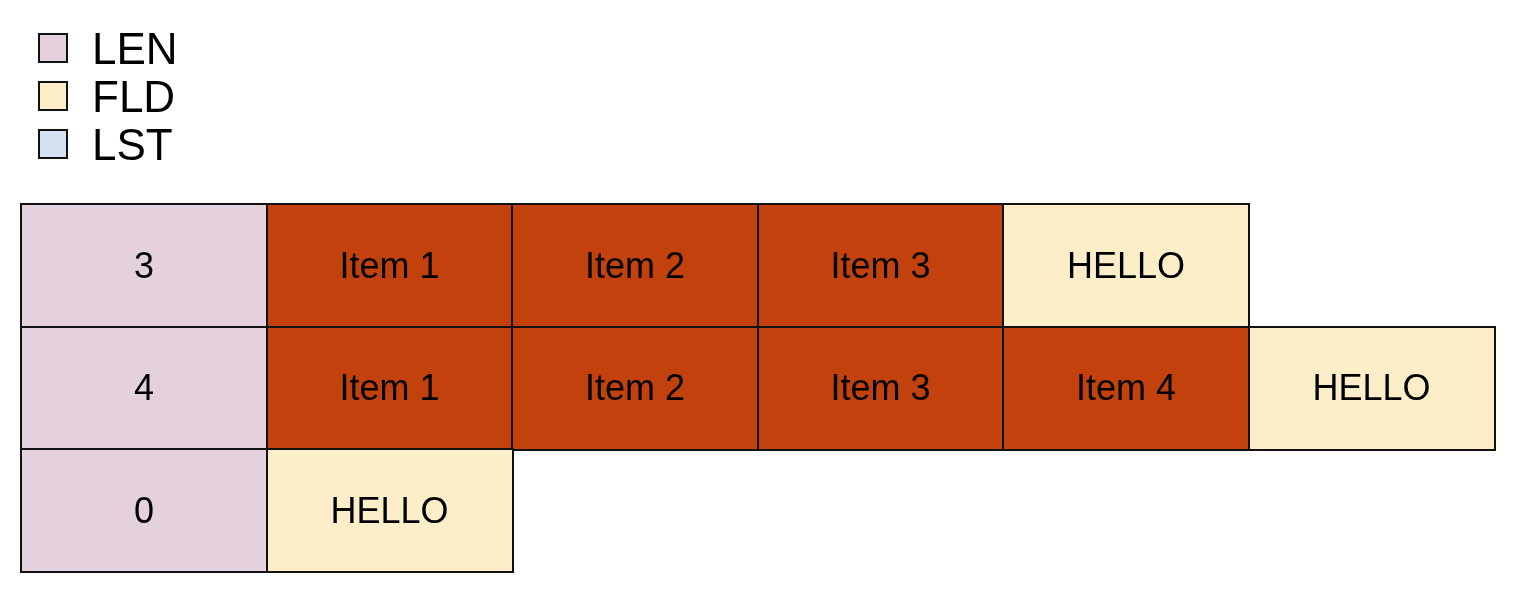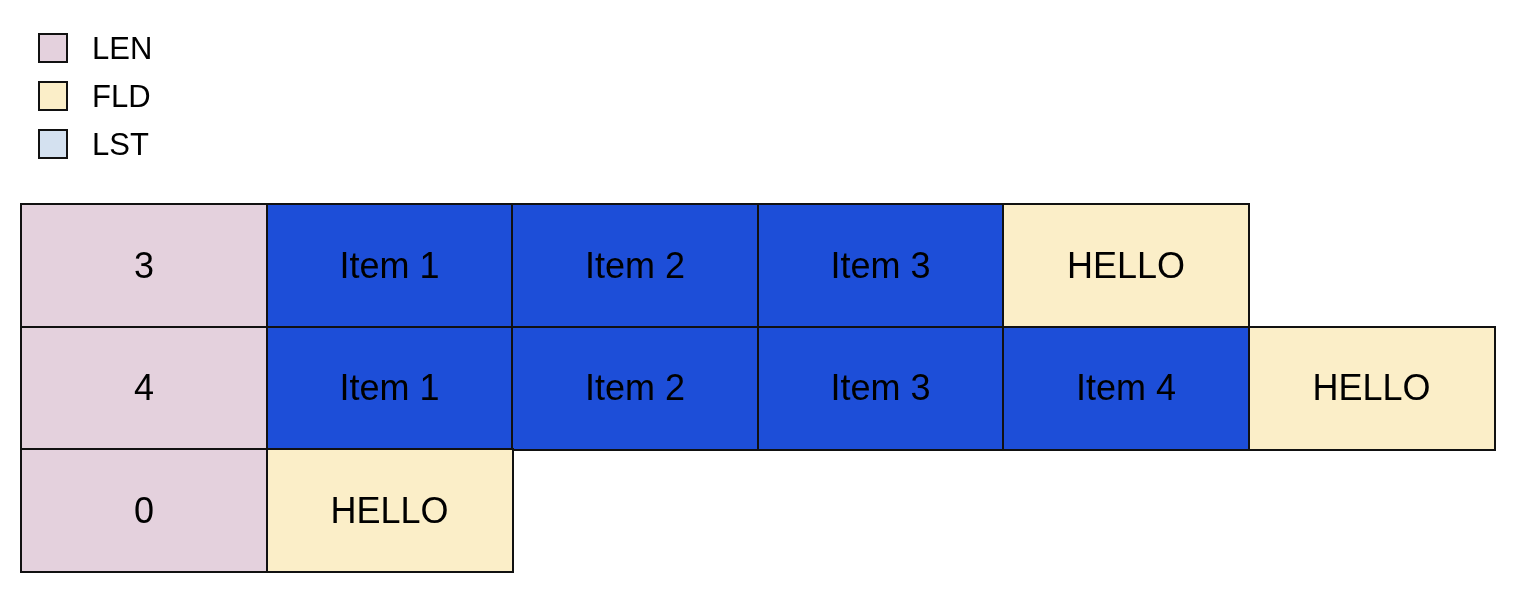--- a/index.html
+++ b/index.html
@@ -29,21 +29,21 @@
   }
   .legend-swatch {
     width: 30px;
     height: 30px;
     border: 2.5px solid #111111;
     box-sizing: border-box;
     flex: 0 0 auto;
   }
   .legend-label {
     margin-left: 24px;
-    font-size: 31px;
+    font-size: 44px;
     line-height: 39px;
     letter-spacing: 0px;
     color: #000000;
     white-space: nowrap;
   }
 
   
   #table {
     position: absolute;
     left: 20px;
@@ -63,21 +63,21 @@
     margin-right: -2.5px;
     display: flex;
     align-items: center;
     justify-content: center;
     font-size: 36px;
     line-height: 36px;
     color: #000000;
     white-space: nowrap;
   }
   .cell.len  { background: #e4d1dd; }
-  .cell.lst  { background: #1d4ed8; }
+  .cell.lst  { background: #c2410c; }
   .cell.fld  { background: #fbeec8; text-align: right; }
 </style>
 </head>
 <body>
 
 <div id="legend">
     <div class="legend-row">
       <span class="legend-swatch" style="background: rgb(228, 209, 221);"></span>
       <span class="legend-label">LEN</span>
     </div>

